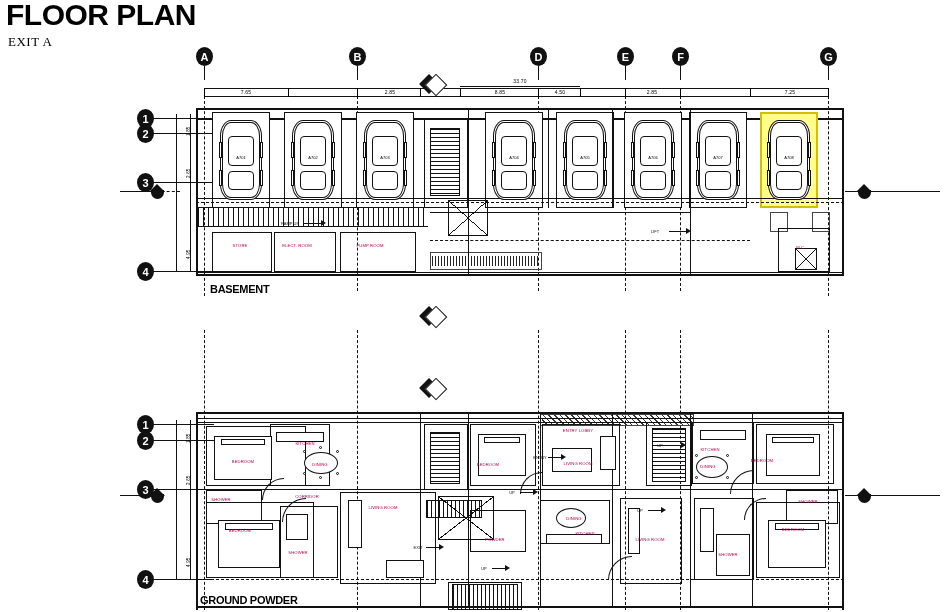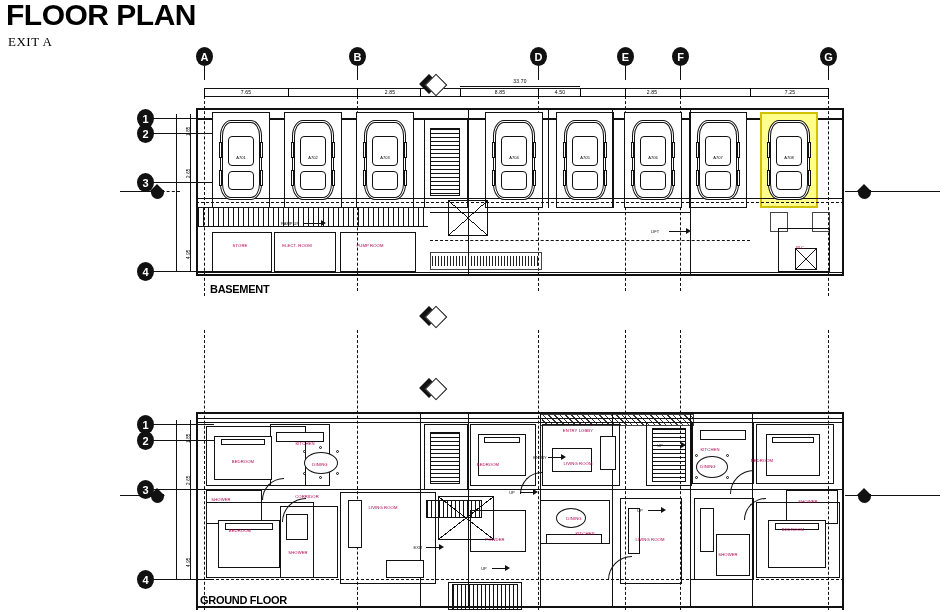--- a/index.html
+++ b/index.html
@@ -483,19 +483,19 @@
       <div class="albl" style="left:484px;top:566px;">UP</div>
       <div class="arrow" style="left:492px;top:565px;width:18px;height:7px;">
         <div class="sh" style="width: 13px;"></div>
         <div class="hd" style="left: 13px;"></div>
       </div>
       <div class="albl" style="left:418px;top:545px;">EXIT</div>
       <div class="arrow" style="left:426px;top:544px;width:18px;height:7px;">
         <div class="sh" style="width: 13px;"></div>
         <div class="hd" style="left: 13px;"></div>
       </div>
-      <div class="flr" style="left:200px;top:594px;">GROUND FLOOR</div>
+      <div class="flr" style="left:200px;top:594px;">GROUND POWDER</div>
       <div class="gridline h" style="left:350px;top:330px;width:0px;"></div>
       <div class="gridline h" style="left:350px;top:388px;width:0px;"></div>
       <div class="gridline h" style="left:120px;top:191px;width:60px;"></div>
     </div>
 
 </div>
 
 </body></html>

